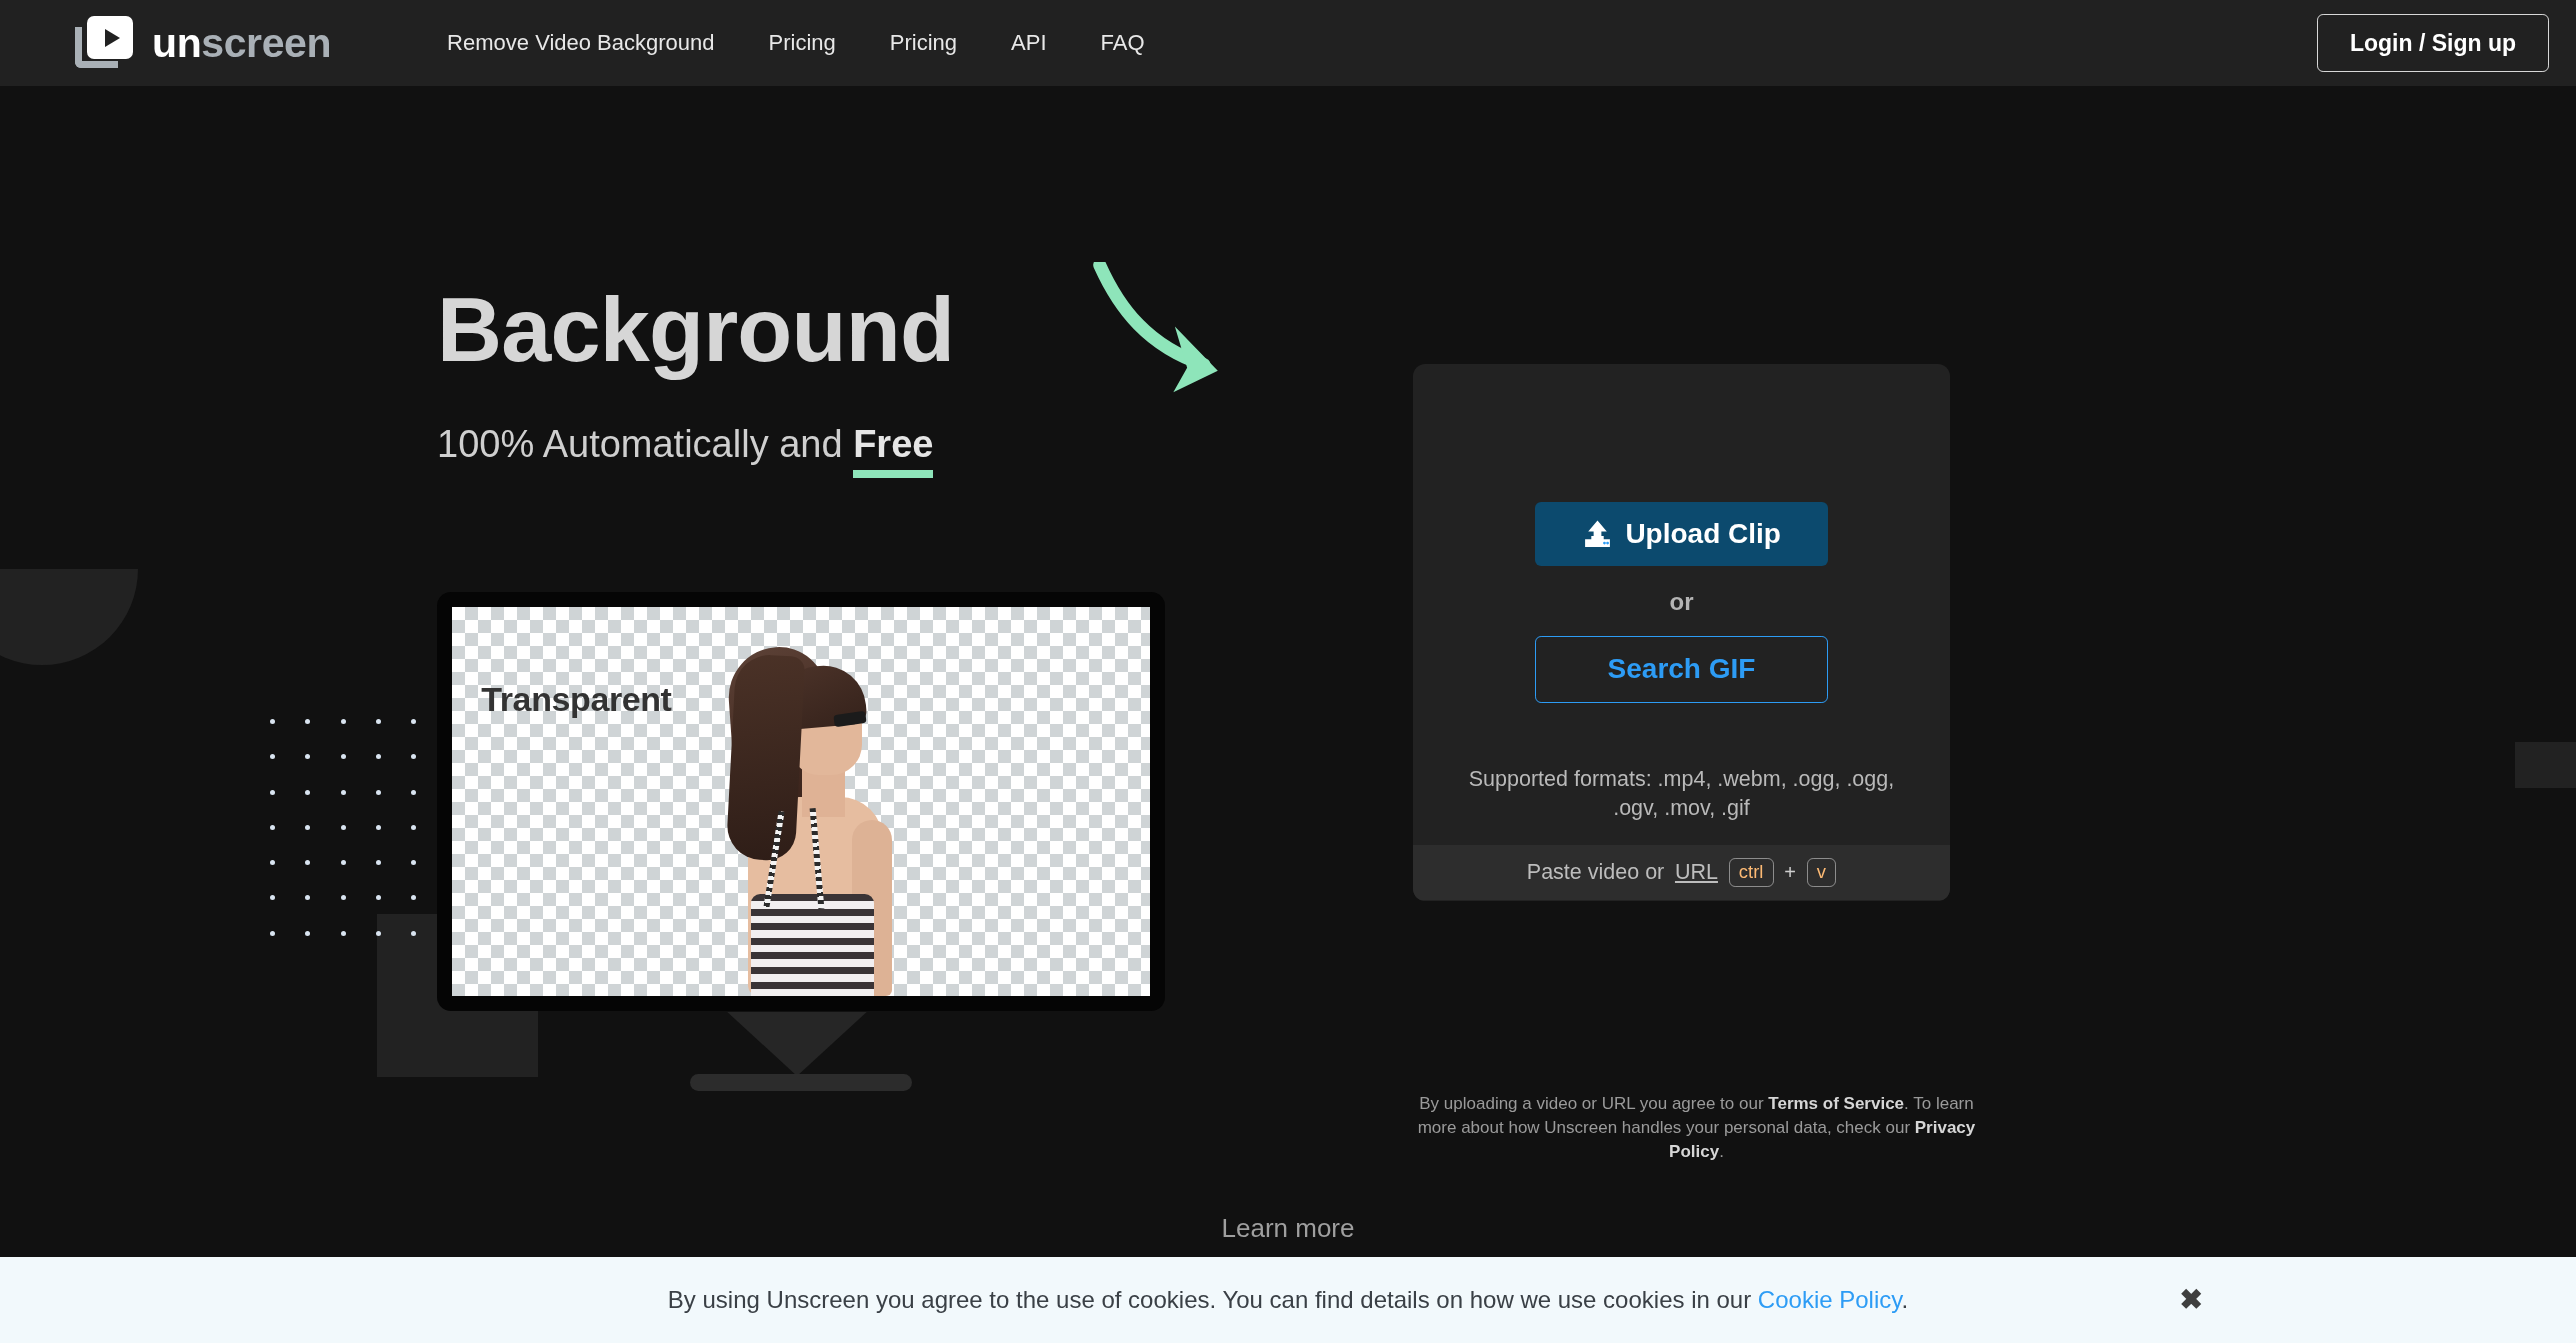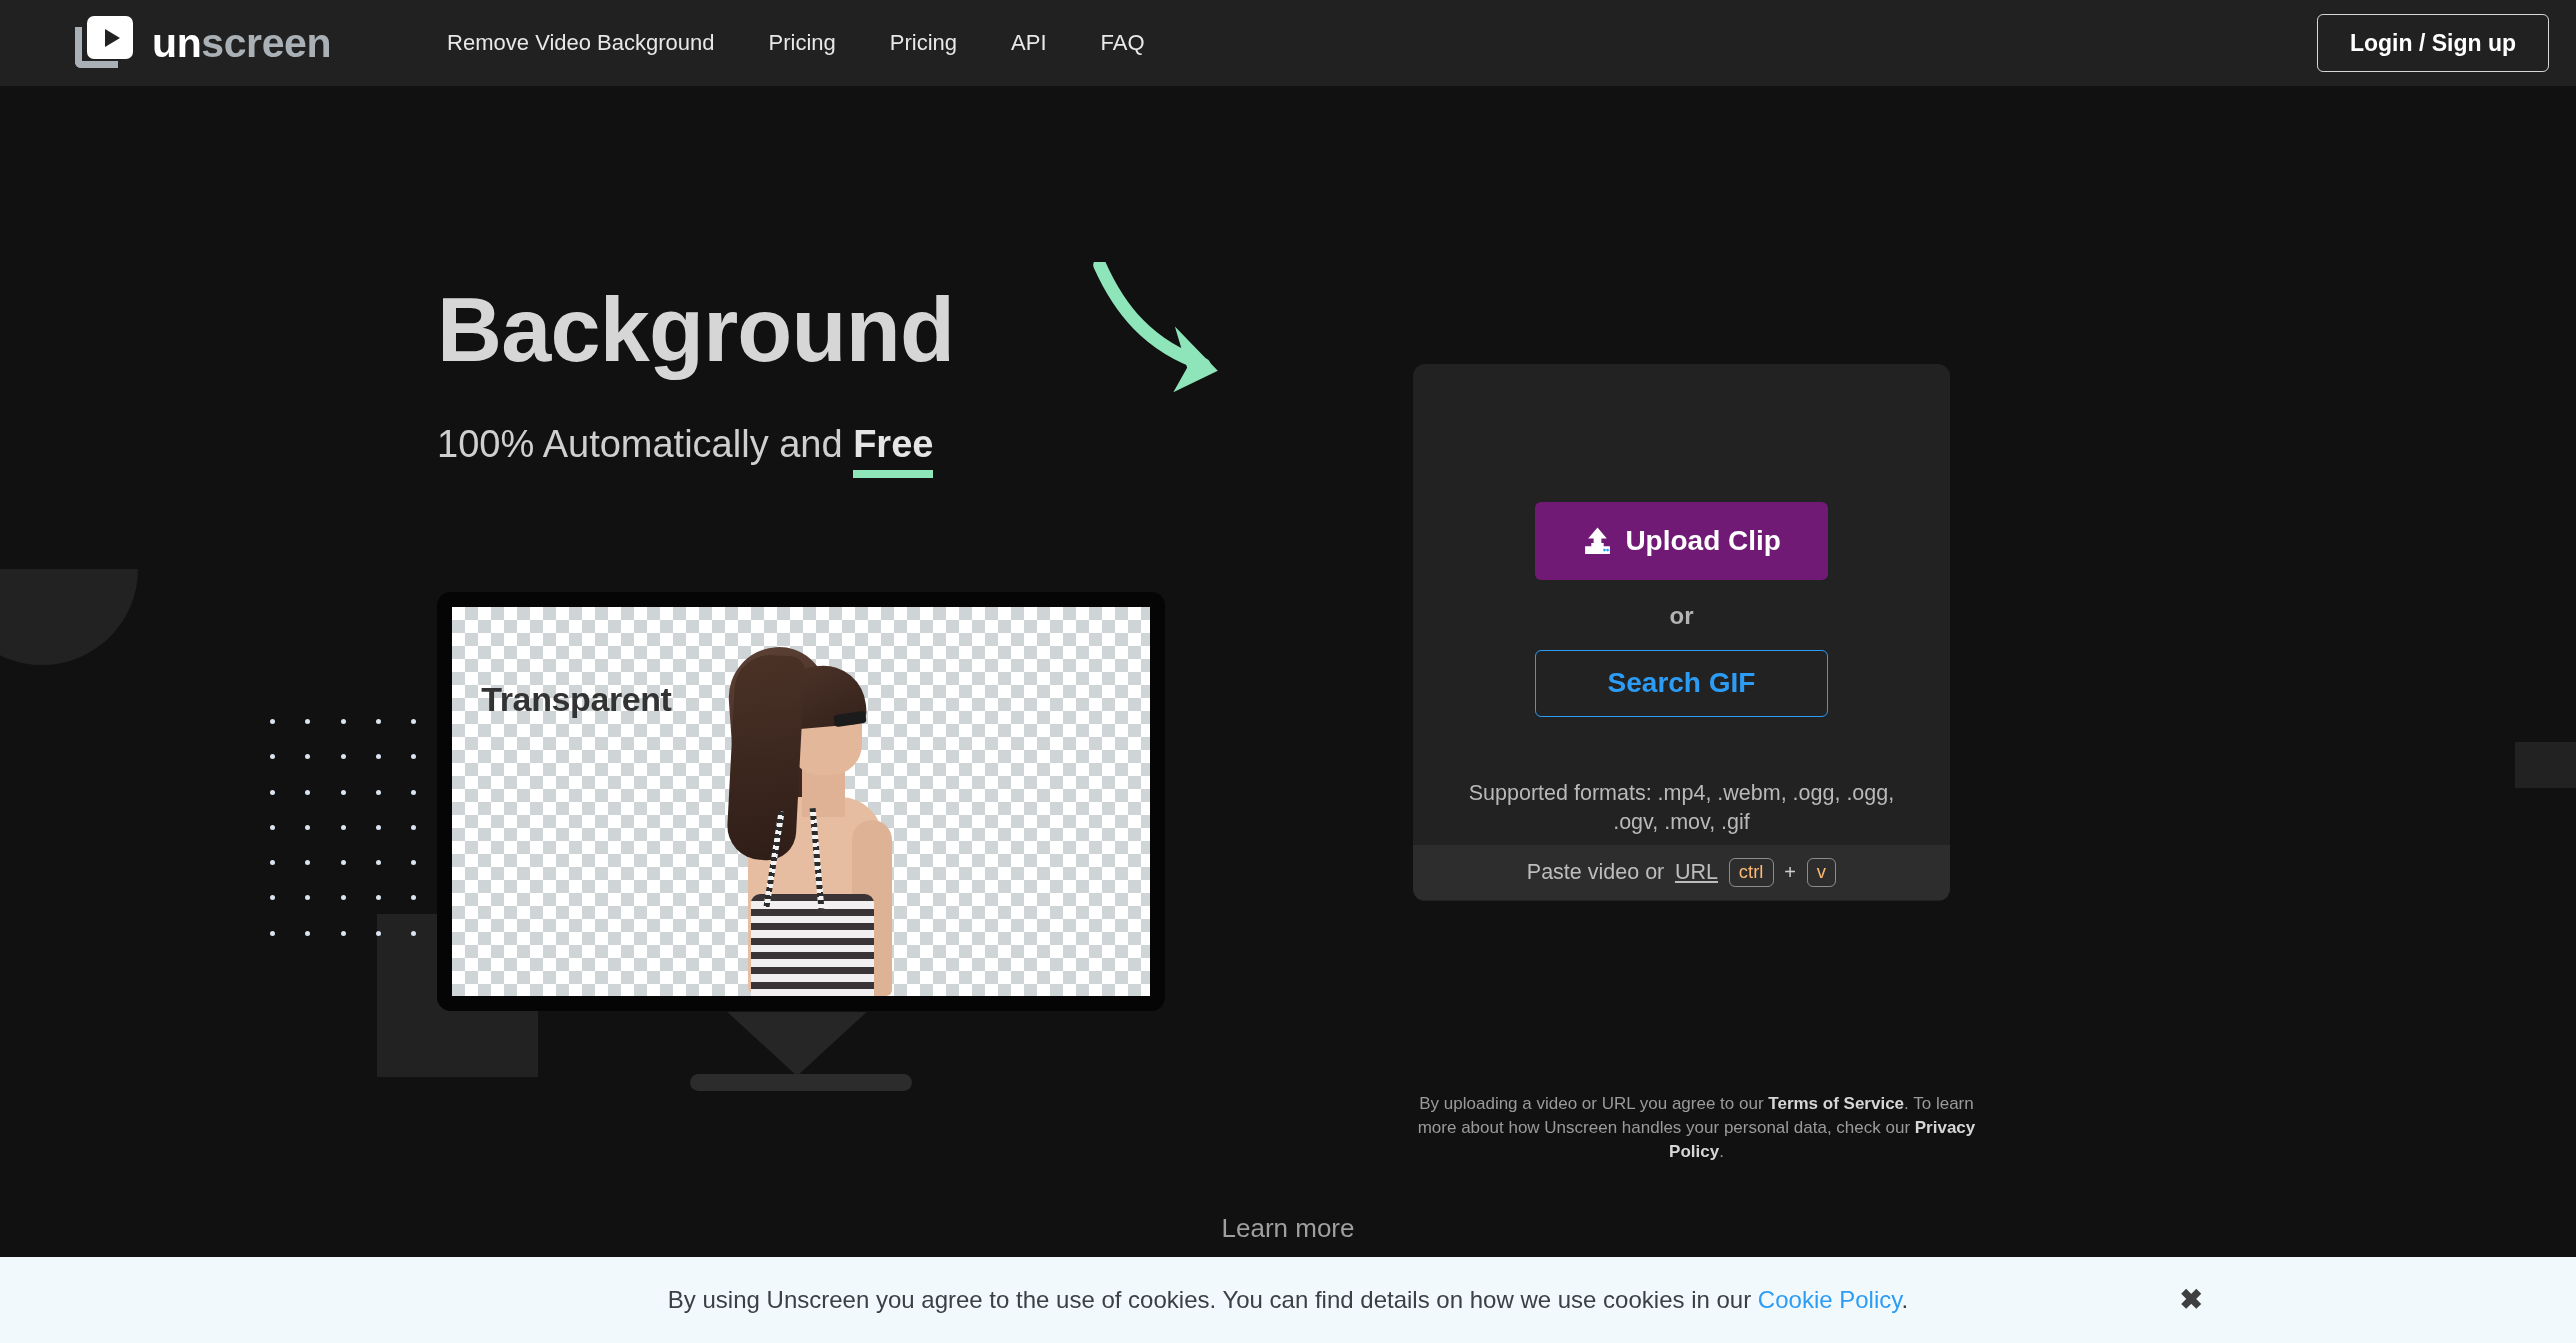--- a/index.html
+++ b/index.html
@@ -269,22 +269,22 @@
     background: #222222;
     border-radius: 12.3px;
     overflow: hidden;
   }
   .card-body {
     height: 481px;
     display: flex; flex-direction: column; align-items: center;
   }
   .upload-btn {
     margin-top: 138px;
-    width: 293px; height: 78px;
-    background: #701a75;
+    width: 293px; height: 64px;
+    background: #0c4a6e;
     border: none; border-radius: 6.1px;
     color: #ffffff;
     font-size: 28px; font-weight: 700;
     font-family: "Liberation Sans", sans-serif;
     display: flex; align-items: center; justify-content: center;
     gap: 12.3px;
     cursor: pointer;
   }
   .or-text {
     margin-top: 21.5px;

